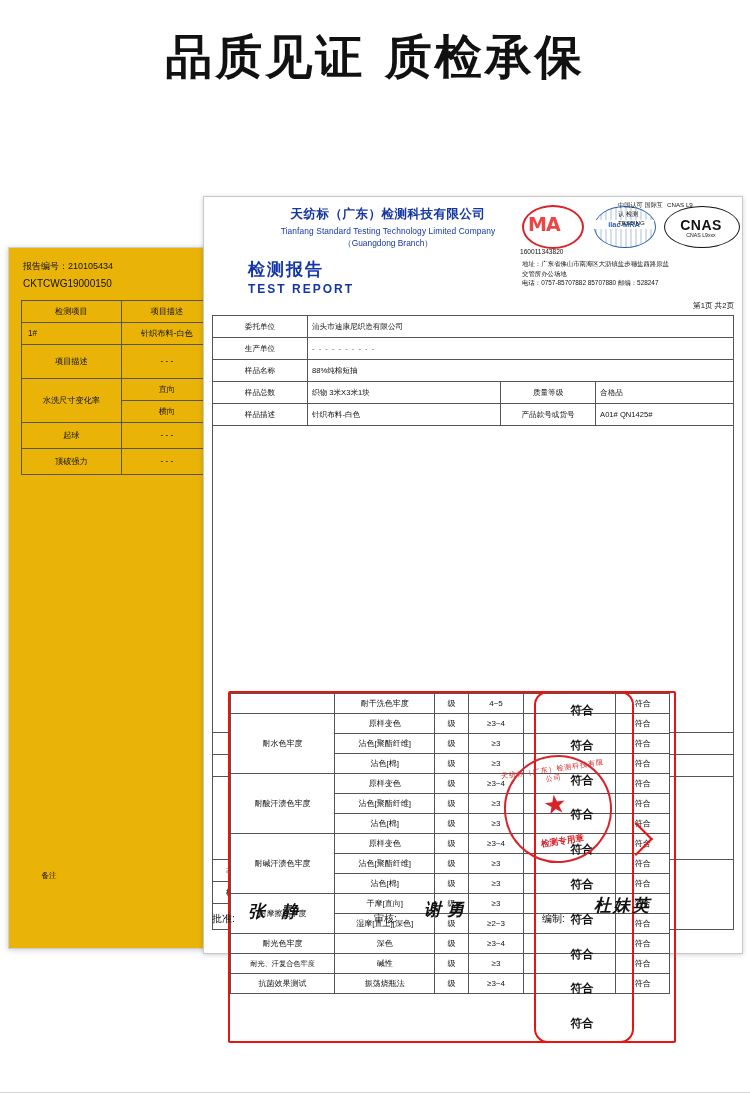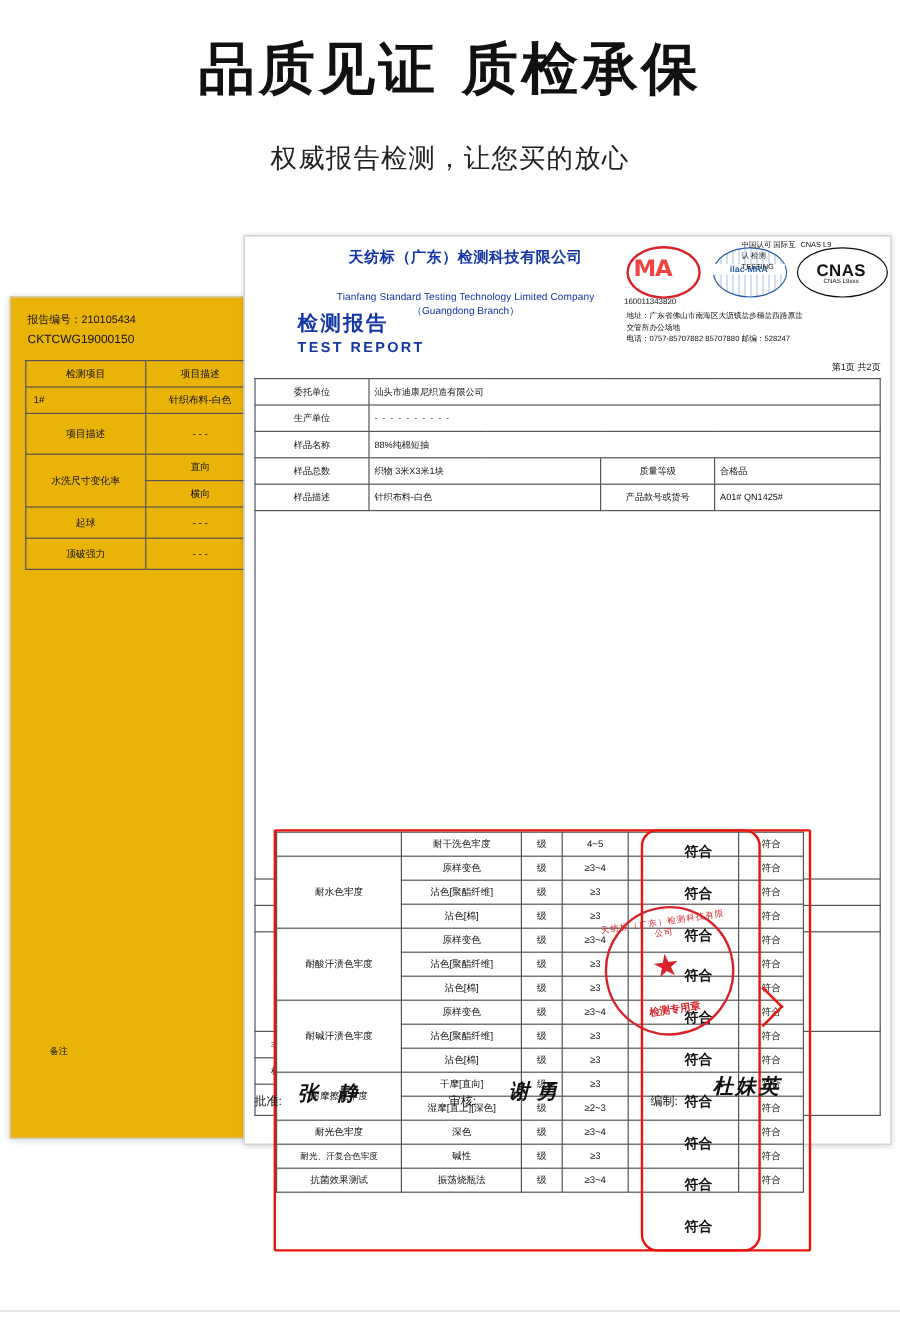--- a/index.html
+++ b/index.html
@@ -23,21 +23,21 @@
   
   .report{
     position:absolute;left:203px;top:196px;width:538px;height:756px;
     background:#fff;border:1px solid #c8c8c8;
     box-shadow:0 1px 5px rgba(0,0,0,.18);
     font-size:8px;line-height:1.25;
   }
   .rpt-head{position:relative;height:92px;border-bottom:0;}
   .rpt-org{position:absolute;left:44px;top:10px;width:280px;text-align:center;}
   .rpt-org .cn{font-size:12.5px;font-weight:bold;color:#1436a4;letter-spacing:.5px;}
-  .rpt-org .en{font-size:8.4px;color:#1436a4;margin-top:19px;letter-spacing:.1px;}
+  .rpt-org .en{font-size:8.4px;color:#1436a4;margin-top:3px;letter-spacing:.1px;}
   .rpt-org .en2{font-size:8.4px;color:#1436a4;margin-top:2px;}
 
   .marks{position:absolute;left:318px;top:6px;width:218px;height:56px;}
   .mark{position:absolute;top:2px;}
   .ma{left:0;width:62px;height:44px;}
   .ma .ring{
     position:absolute;left:0;top:0;width:58px;height:40px;border:2.4px solid #d8232a;border-radius:50%;
   }
   .ma .txt{
     position:absolute;left:6px;top:8px;font-size:19px;font-weight:bold;color:#ef4444;
@@ -146,21 +146,20 @@
 
   .divider{position:absolute;left:0;top:1092px;width:750px;height:1px;background:#d6d6d6;}
 </style>
 </head>
 <body>
 
 <div class="page">
 
   <div class="banner">
     <h1>品质见证 质检承保</h1>
-    <h2>权威报告检测，让您买的放心</h2>
   </div>
 
   <div class="sheet2">
     <div class="s2-head">
       <div>
         <span>报告编号：</span><span>210105434</span>
       </div>
       <div style="font-size:10px;margin-top:2px;">CKTCWG19000150</div>
     </div>
 

